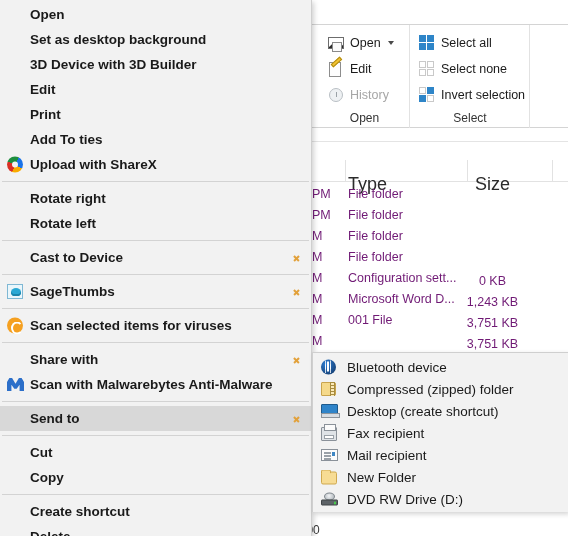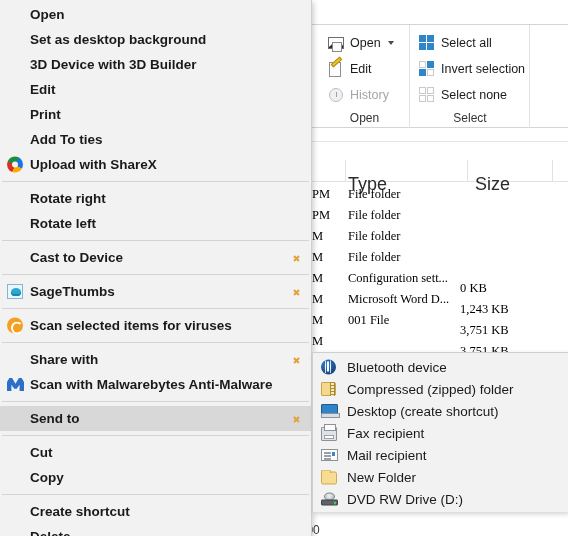--- a/index.html
+++ b/index.html
@@ -189,38 +189,37 @@
     position: absolute;
     top: 14px;
     font-size: 18px;
     color: #2b2b2b;
   }
   .fl-row {
     position: absolute;
     left: 0;
     width: 256px; height: 21px;
     font-size: 12.5px;
-    color: #000000;
-    font-family: Liberation Serif, serif;
+    color: #701a75;
   }
   .fl-date {
     position: absolute; left: 0; top: 3px;
     width: 28px;
     text-align: left;
   }
   .fl-type {
     position: absolute; left: 36px; top: 3px;
     width: 115px;
     white-space: nowrap;
     overflow: hidden;
   }
   .fl-size {
-    position: absolute; left: 148px; top: 13px;
+    position: absolute; left: 148px; top: 6px;
     width: 65px;
-    text-align: left;
+    text-align: center;
   }
   .fl-vline-a { left: 33px; }
   .fl-vline-b { left: 155px; }
   .fl-vline-c { left: 240px; }
 
   .datetime-remnant {
     position: absolute;
     left: 233px; top: 523px;
     font-size: 12px;
     color: #3a3a3a;
@@ -571,37 +570,37 @@
                 <span class="sq c"></span>
                   <span class="sq d"></span>
               </span>
             </span>
             <span>Select all</span>
           </div>
           <div class="rbtn">
             <span class="rbtn-ico">
               <span class="sq-grid">
                 <span class="sq empty a"></span>
+                  <span class="sq empty b"></span>
+                <span class="sq empty c"></span>
+                  <span class="sq empty d"></span>
+              </span>
+            </span>
+            <span>Select none</span>
+          </div>
+          <div class="rbtn">
+            <span class="rbtn-ico">
+              <span class="sq-grid">
+                <span class="sq empty a"></span>
                   <span class="sq b"></span>
                 <span class="sq c"></span>
                   <span class="sq empty d"></span>
               </span>
             </span>
             <span>Invert selection</span>
-          </div>
-          <div class="rbtn">
-            <span class="rbtn-ico">
-              <span class="sq-grid">
-                <span class="sq empty a"></span>
-                  <span class="sq empty b"></span>
-                <span class="sq empty c"></span>
-                  <span class="sq empty d"></span>
-              </span>
-            </span>
-            <span>Select none</span>
           </div>
         </div>
         <div class="rg-label">Select</div>
       </div>
 
       <div class="ribbon-group rg-extra"></div>
     </div>
 
     <div class="fl-sep"></div>
     <div class="filelist">

